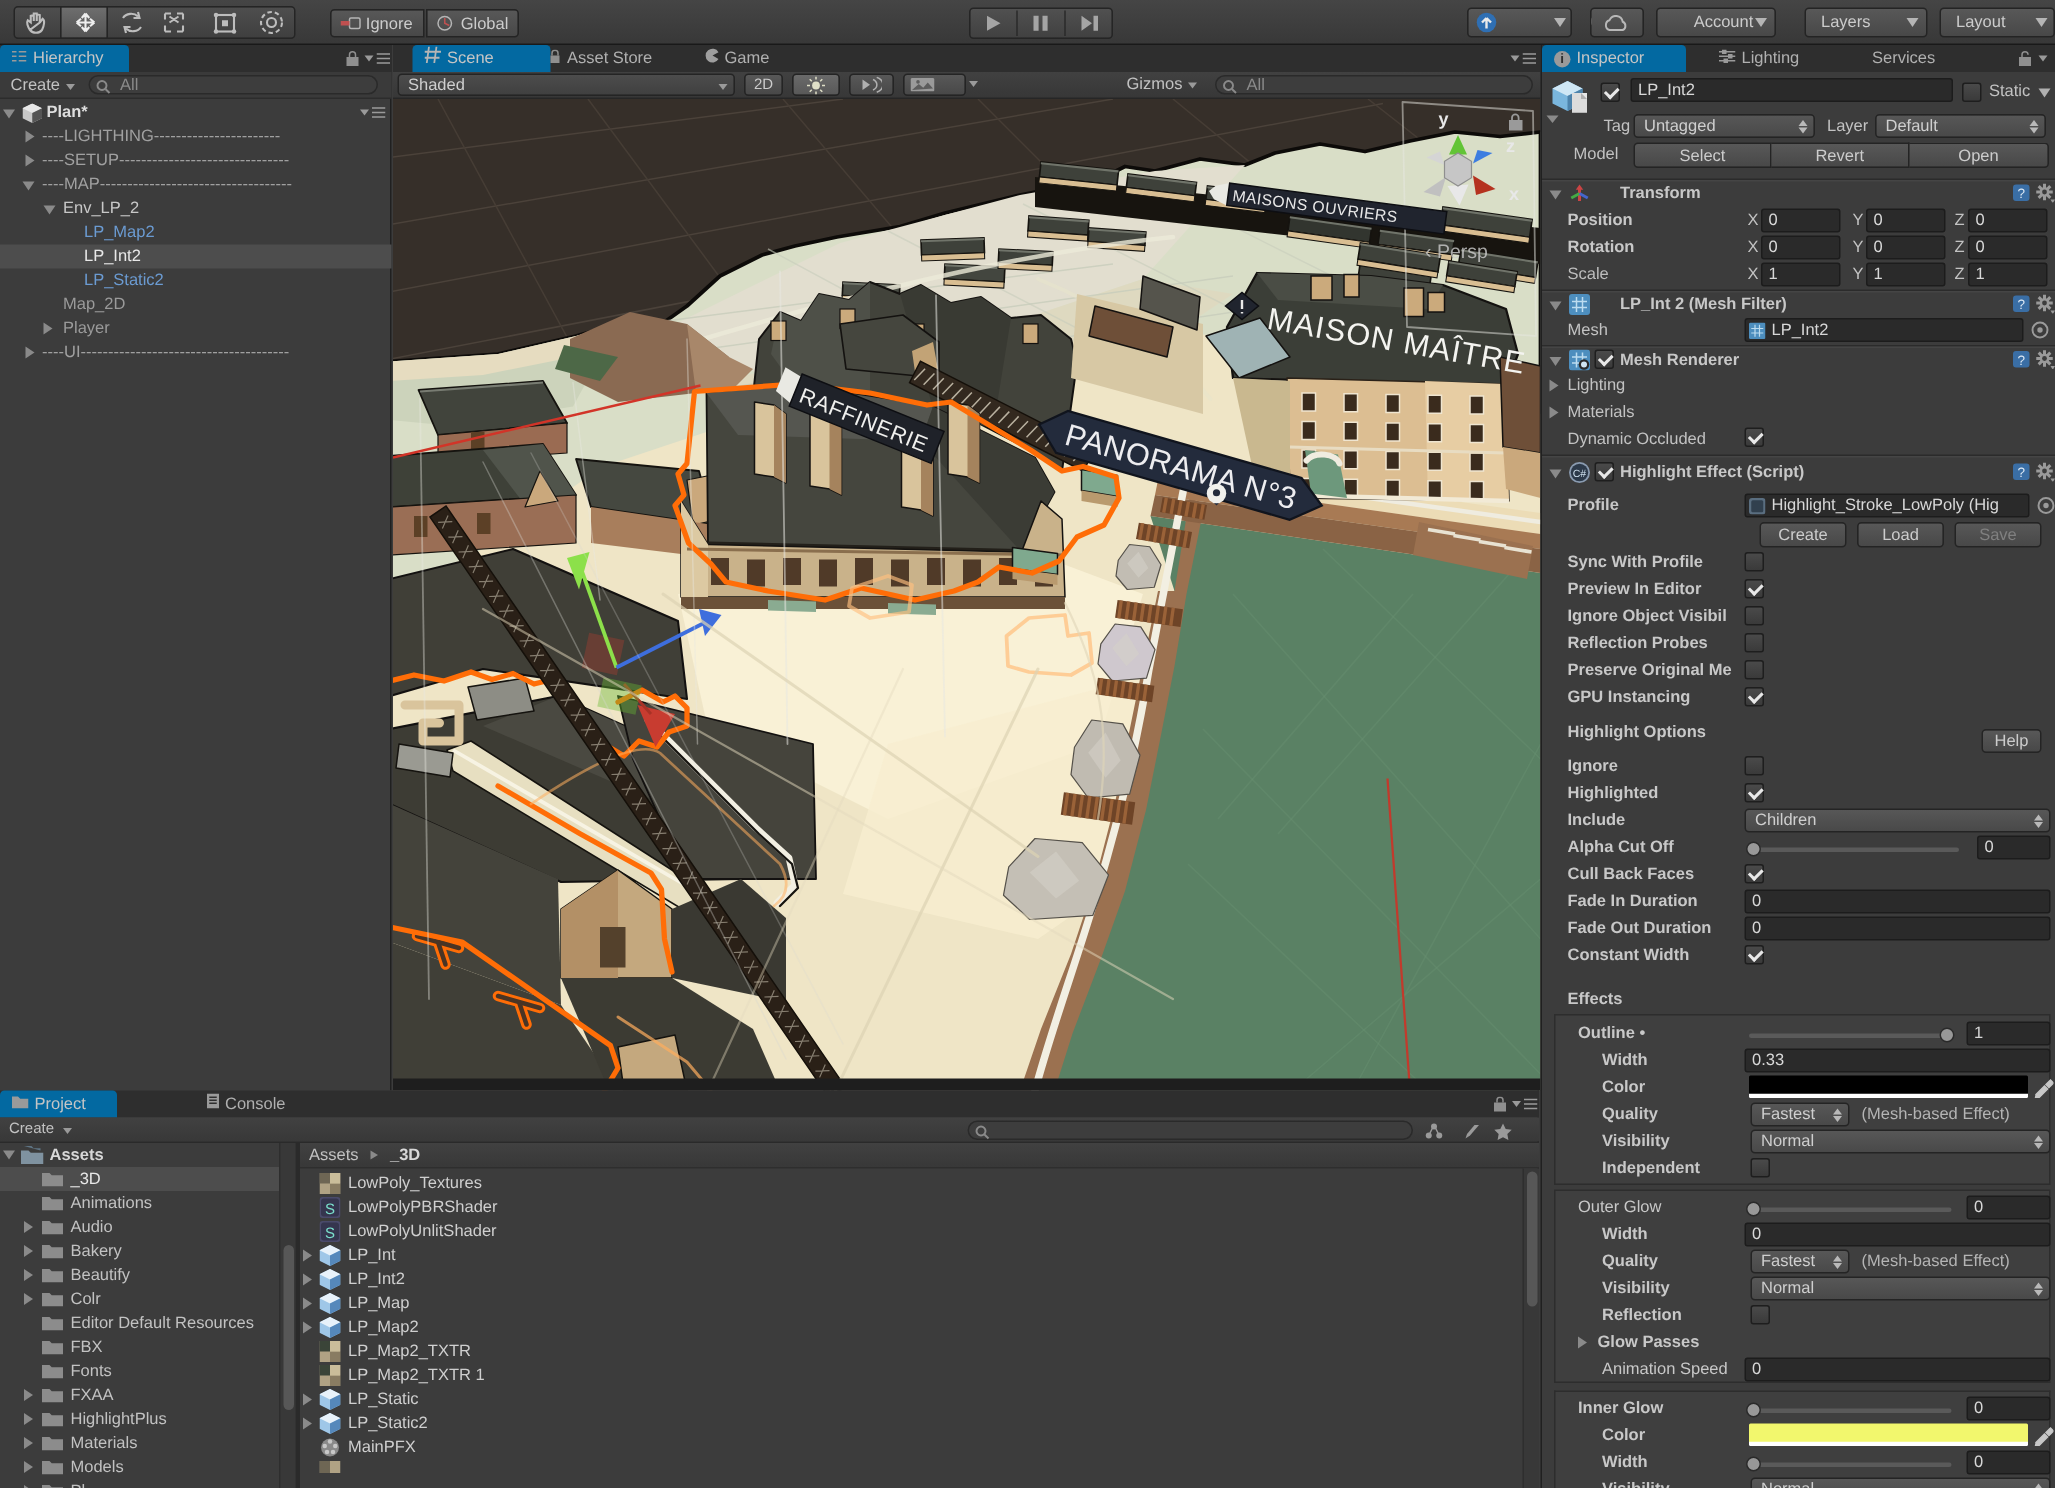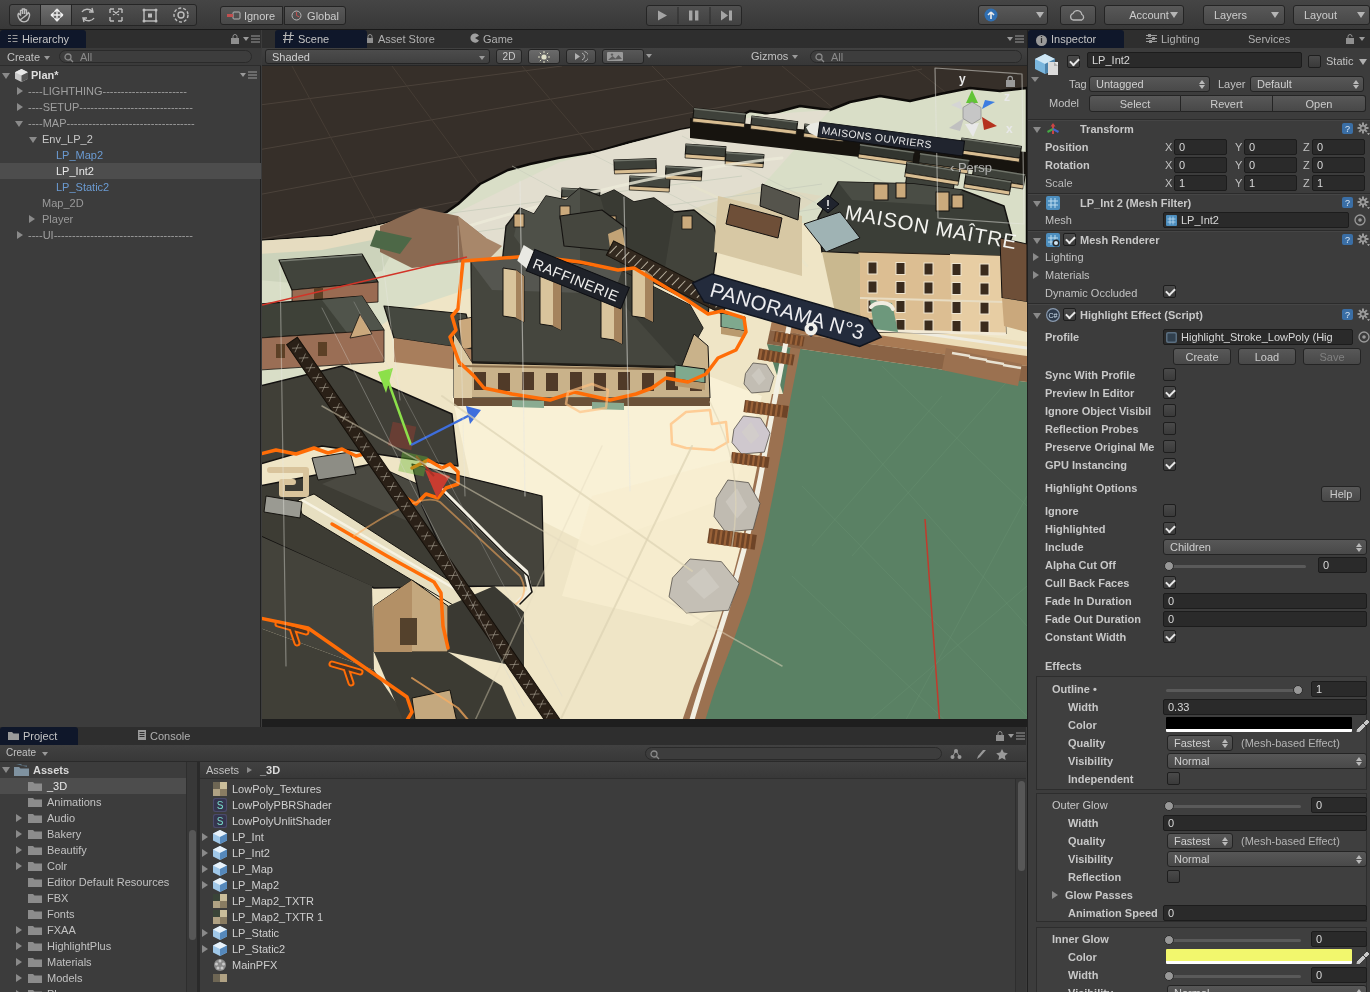--- a/index.html
+++ b/index.html
@@ -1,18 +1,18 @@
 <!DOCTYPE html>
 <html><head><meta charset="utf-8"><style>
 *{box-sizing:border-box;margin:0;padding:0}
 html,body{width:1370px;height:992px;overflow:hidden}
 body{background:#3c3c3c;font-family:"Liberation Sans",sans-serif;font-size:11px;color:#c2c2c2;position:relative}
 .abs{position:absolute}
 .tab{position:absolute;top:0;height:18px;line-height:18px;padding:0 8px;color:#b0b0b0;border-radius:3px 3px 0 0}
-.tab.on{background:#0f172a;color:#c5c5c5}
+.tab.on{background:#0369a1;color:#c5c5c5}
 .dd{position:absolute;background:linear-gradient(#575757,#494949);border:1px solid #242424;border-radius:3px;height:16px;line-height:14px;color:#cfcfcf;padding:0 6px;overflow:hidden;white-space:nowrap}
 .udar{position:absolute;right:4px;top:3px;width:7px;height:9px}
 .udar:before{content:"";position:absolute;left:1px;top:0;border-left:3px solid transparent;border-right:3px solid transparent;border-bottom:4px solid #b9b9b9}
 .udar:after{content:"";position:absolute;left:1px;bottom:0;border-left:3px solid transparent;border-right:3px solid transparent;border-top:4px solid #b9b9b9}
 .tf{position:absolute;background:#2a2a2a;border:1px solid #1c1c1c;border-radius:2px;height:16px;line-height:14px;color:#d8d8d8;padding:0 4px;white-space:nowrap;overflow:hidden}
 .cb{position:absolute;width:13px;height:13px;background:linear-gradient(#4a4a4a,#3a3a3a);border:1px solid #1e1e1e;border-radius:2px}
 .cb.c:before{content:"";position:absolute;left:2px;top:2px;width:7px;height:4px;border-left:2px solid #e8e8e8;border-bottom:2px solid #e8e8e8;transform:rotate(-45deg)}
 .btn{position:absolute;background:linear-gradient(#585858,#484848);border:1px solid #242424;border-radius:3px;color:#cccccc;text-align:center}
 .lbl{position:absolute;white-space:nowrap;color:#c2c2c2}
 .b{font-weight:bold;color:#c8c8c8}
@@ -1223,21 +1223,21 @@
 <div class="tf" style="left:135px;top:785px;width:204px">0</div>
 <div class="lbl" style="left:40px;top:805px;font-weight:bold;color:#c8c8c8;font-size:11px">Quality</div>
 <div class="dd" style="left:139px;top:803px;width:66px;height:16px">Fastest<div class="udar"></div></div>
 <div class="lbl" style="left:213px;top:805px;color:#b4b4b4;font-size:11px">(Mesh-based Effect)</div>
 <div class="lbl" style="left:40px;top:823px;font-weight:bold;color:#c8c8c8;font-size:11px">Visibility</div>
 <div class="dd" style="left:139px;top:821px;width:200px;height:16px">Normal<div class="udar"></div></div>
 <div class="lbl" style="left:40px;top:841px;font-weight:bold;color:#c8c8c8;font-size:11px">Reflection</div>
 <div class="cb" style="left:139px;top:840px"></div>
 <div class="arrow-r" style="left:24px;top:861px;border-left-color:#8a8a8a"></div>
 <div class="lbl" style="left:37px;top:859px;font-weight:bold;color:#c8c8c8;font-size:11px">Glow Passes</div>
-<div class="lbl" style="left:40px;top:877px;font-weight:bold;color:#c8c8c8;font-size:11px">Animation Speed</div>
+<div class="lbl" style="left:40px;top:877px;font-weight:normal;color:#c8c8c8;font-size:11px">Animation Speed</div>
 <div class="tf" style="left:135px;top:875px;width:204px">0</div>
 <div class="abs" style="left:8px;top:897px;width:331px;height:65px;border:1px solid #2d2d2d;border-bottom:none;background:#3f3f3f"></div>
 <div class="lbl" style="left:24px;top:903px;font-weight:bold;color:#c8c8c8;font-size:11px">Inner Glow</div>
 <div class="slider" style="left:138px;top:909px;width:135px">
         <div class="knob" style="left:-2px"></div>
       </div>
 <div class="tf" style="left:283px;top:901px;width:56px">0</div>
 <div class="lbl" style="left:40px;top:921px;font-weight:bold;color:#c8c8c8;font-size:11px">Color</div>
 <div class="abs" style="left:138px;top:919px;width:186px;height:15px;background:#f2f76d;border-bottom:3px solid #fff;border-radius:1px"></div>
 <svg class="abs" style="left:327px;top:919px" width="14" height="15">

